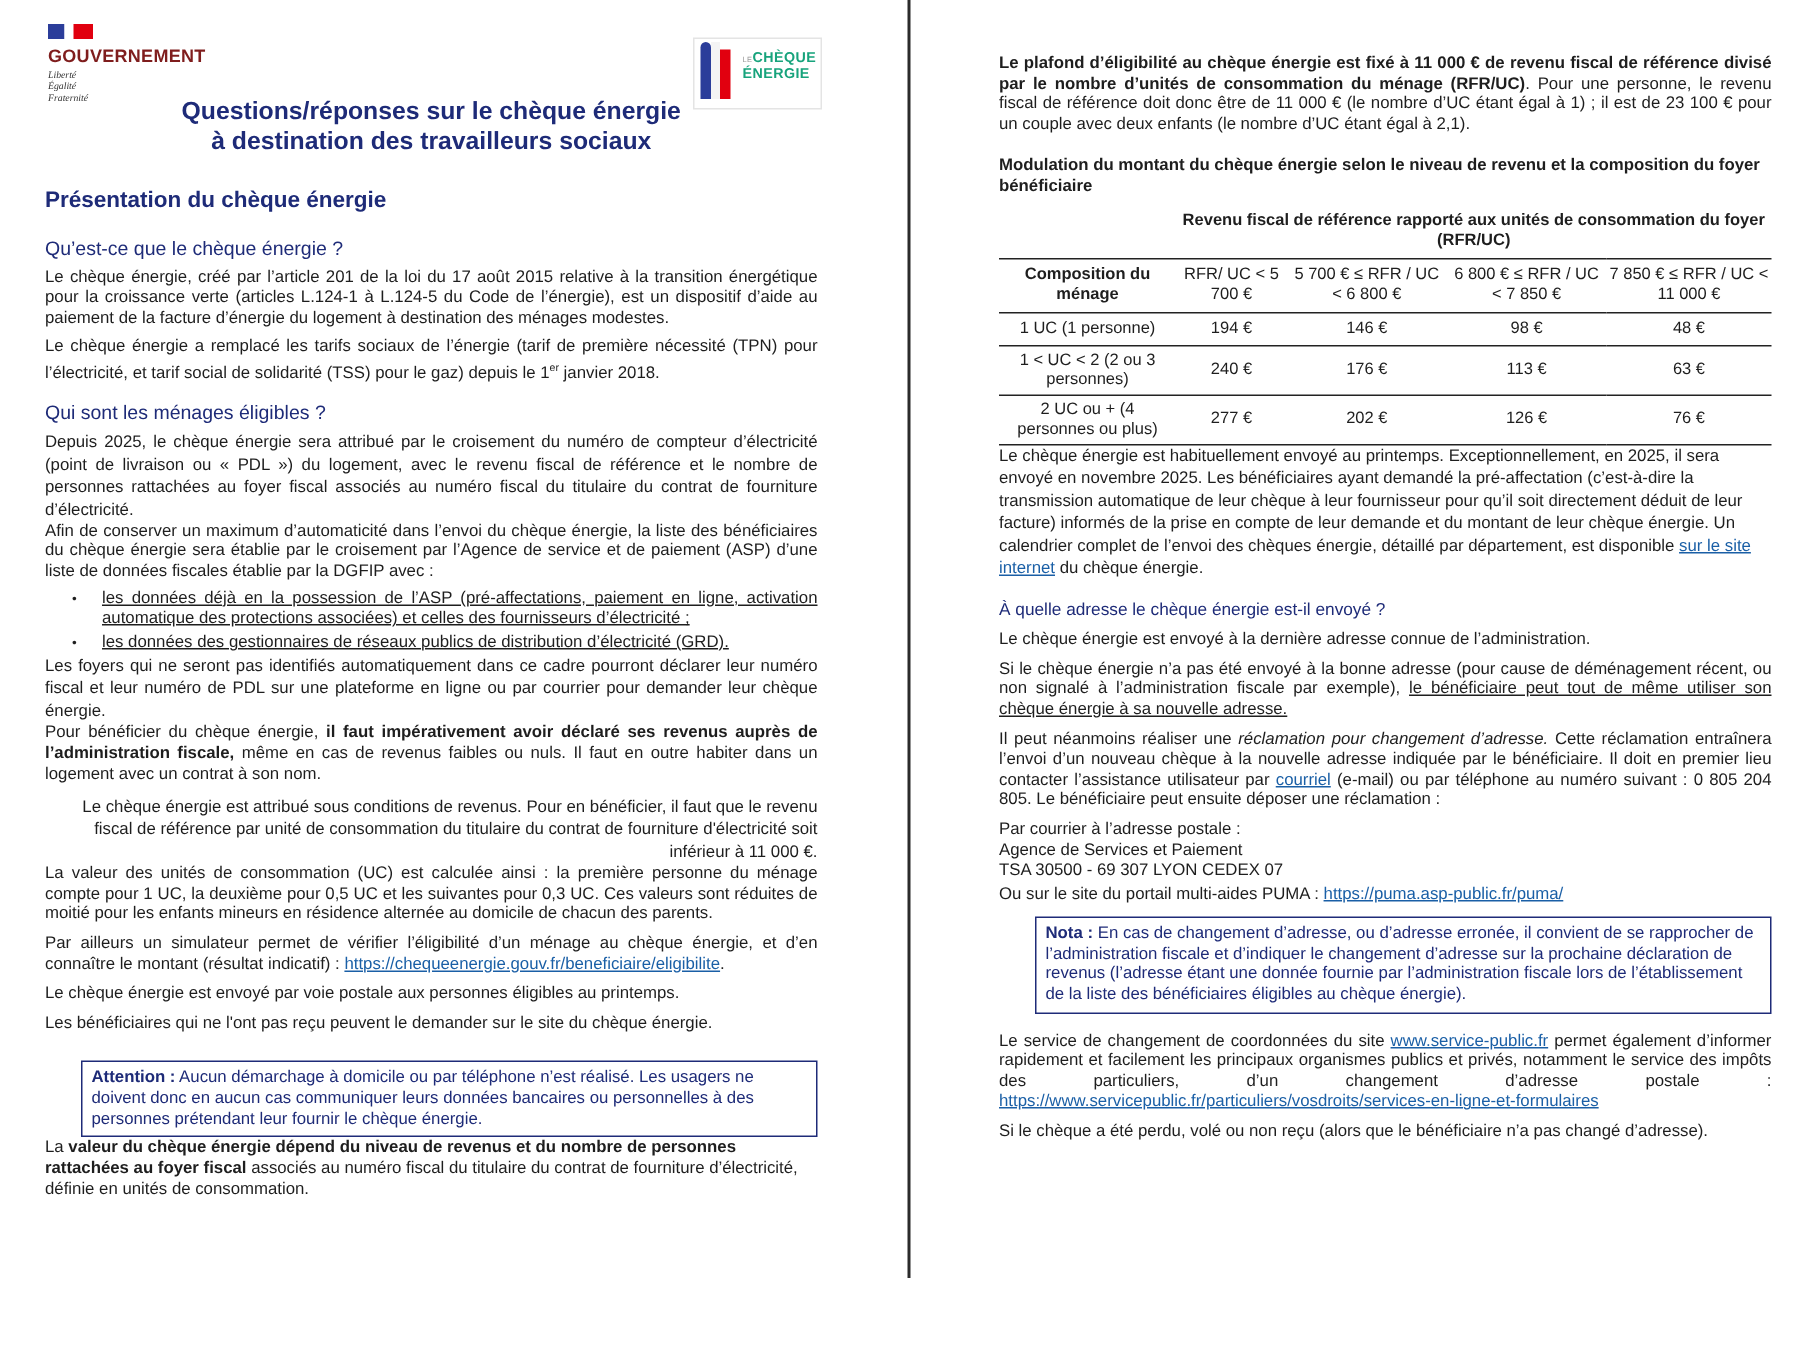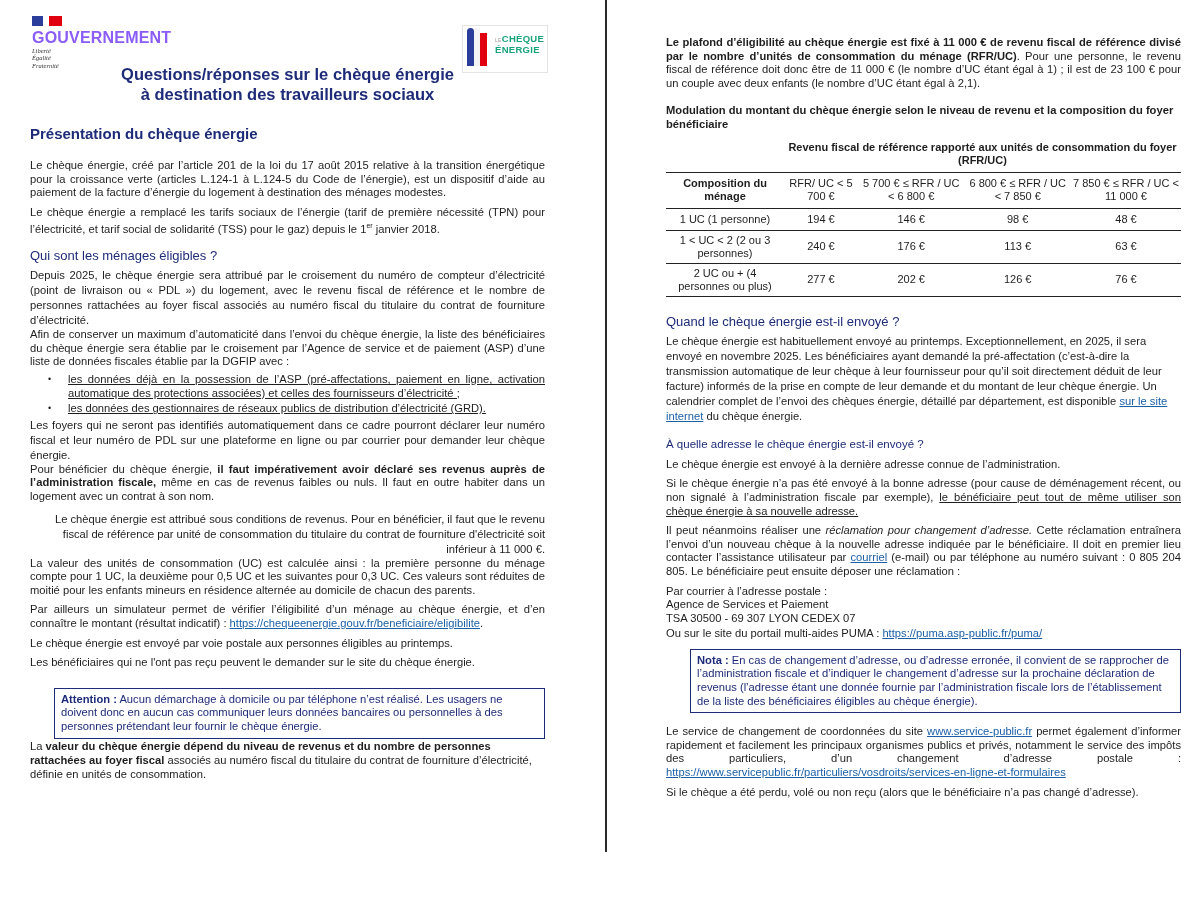--- a/index.html
+++ b/index.html
@@ -8,21 +8,21 @@
   .page { position: absolute; top: 0; }
   .left { left: 30px; width: 515px; }
   .right { left: 666px; width: 515px; }
   .divider { position: absolute; left: 605px; top: 0; width: 2px; height: 852px; background: #2b2b2b; }
 
   .gov-logo { position: absolute; left: 32px; top: 16px; }
   .flag { display: flex; width: 30px; height: 10px; }
   .flag .b { width: 11px; height: 10px; background: #2b3d9a; }
   .flag .w { width: 6px; height: 10px; background: #fff; }
   .flag .r { width: 13px; height: 10px; background: #e1000f; }
-  .gov-name { font-weight: bold; font-size: 16px; letter-spacing: 0.2px; color: #8b5cf6; margin-top: 5px; }
+  .gov-name { font-weight: bold; font-size: 12px; letter-spacing: 0.2px; color: #7f1d1d; margin-top: 5px; }
   .motto { font-family: "Liberation Serif", serif; font-style: italic; font-size: 6.5px; line-height: 7.5px; color: #333; margin-top: 2px; }
 
   .ce-logo { position: absolute; left: 462px; top: 25px; width: 86px; height: 48px; border: 1px solid #e4e4e4; background: #fff; }
   .ce-logo .bar1 { position: absolute; left: 4px; top: 2px; width: 7px; height: 38px; background: #2b3d9a; border-radius: 4px 4px 0 0; }
   .ce-logo .bar2 { position: absolute; left: 11px; top: 2px; width: 6px; height: 38px; background: #f4f4f4; }
   .ce-logo .bar3 { position: absolute; left: 17px; top: 7px; width: 7px; height: 33px; background: #e1000f; }
   .ce-logo .txt { position: absolute; left: 32px; top: 8px; font-weight: bold; font-size: 9.5px; line-height: 10px; color: #17a37c; letter-spacing: 0.3px; }
   .ce-logo .txt small { font-size: 5px; color: #999; font-weight: normal; }
 
   .doc-title { position: absolute; left: 100px; top: 64px; width: 375px; text-align: center; color: #1e2b78; font-weight: bold; font-size: 16.5px; line-height: 20px; }
@@ -77,20 +77,21 @@
 </div>
 
 <div class="doc-title">
   <div>Questions/réponses sur le chèque énergie</div>
   <div>à destination des travailleurs sociaux</div>
 </div>
 
 <h2 class="section" style="left:30px; top:127px;">Présentation du chèque énergie</h2>
 
 <div class="page left" style="top:159px;">
+  <h3 class="q">Qu’est-ce que le chèque énergie ?</h3>
   <p>Le chèque énergie, créé par l’article 201 de la loi du 17 août 2015 relative à la transition énergétique pour la croissance verte (articles L.124-1 à L.124-5 du Code de l’énergie), est un dispositif d’aide au paiement de la facture d’énergie du logement à destination des ménages modestes.</p>
   <p><span>Le chèque énergie a remplacé les tarifs sociaux de l’énergie (tarif de première nécessité (TPN) pour l’électricité, et tarif social de solidarité (TSS) pour le gaz) depuis le 1</span><sup>er</sup><span> janvier 2018.</span></p>
 
   <h3 class="q" style="margin-top:12px;">Qui sont les ménages éligibles ?</h3>
   <p class="tight" style="line-height:15px;">Depuis 2025, le chèque énergie sera attribué par le croisement du numéro de compteur d’électricité (point de livraison ou « PDL ») du logement, avec le revenu fiscal de référence et le nombre de personnes rattachées au foyer fiscal associés au numéro fiscal du titulaire du contrat de fourniture d’électricité.</p>
   <p class="tight">Afin de conserver un maximum d’automaticité dans l’envoi du chèque énergie, la liste des bénéficiaires du chèque énergie sera établie par le croisement par l’Agence de service et de paiement (ASP) d’une liste de données fiscales établie par la DGFIP avec :</p>
   <ul class="bullets">
     <li>les données déjà en la possession de l’ASP (pré-affectations, paiement en ligne, activation automatique des protections associées) et celles des fournisseurs d’électricité ;</li>
     <li>les données des gestionnaires de réseaux publics de distribution d’électricité (GRD).</li>
   </ul>
@@ -146,21 +147,20 @@
     <tr class="dbl">
       <td>2 UC ou + (4 personnes ou plus)</td>
       <td>277 €</td>
       <td>202 €</td>
       <td>126 €</td>
       <td>76 €</td>
     </tr>
   </tbody>
     </table>
 
-  <h3 class="q" style="margin-top:18px;">Quand le chèque énergie est-il envoyé ?</h3>
   <p style="text-align:left; line-height:15px;"><span>Le chèque énergie est habituellement envoyé au printemps. Exceptionnellement, en 2025, il sera envoyé en novembre 2025. Les bénéficiaires ayant demandé la pré-affectation (c’est-à-dire la transmission automatique de leur chèque à leur fournisseur pour qu’il soit directement déduit de leur facture) informés de la prise en compte de leur demande et du montant de leur chèque énergie. Un calendrier complet de l’envoi des chèques énergie, détaillé par département, est disponible </span><a class="lnk">sur le site internet</a><span> du chèque énergie.</span></p>
 
   <h4 class="q2" style="margin-top:14px;">À quelle adresse le chèque énergie est-il envoyé ?</h4>
   <p>Le chèque énergie est envoyé à la dernière adresse connue de l’administration.</p>
   <p><span>Si le chèque énergie n’a pas été envoyé à la bonne adresse (pour cause de déménagement récent, ou non signalé à l’administration fiscale par exemple), </span><span class="u">le bénéficiaire peut tout de même utiliser son chèque énergie à sa nouvelle adresse.</span></p>
   <p><span>Il peut néanmoins réaliser une </span><i>réclamation pour changement d’adresse.</i><span> Cette réclamation entraînera l’envoi d’un nouveau chèque à la nouvelle adresse indiquée par le bénéficiaire. Il doit en premier lieu contacter l’assistance utilisateur par </span><a class="lnk">courriel</a><span> (e-mail) ou par téléphone au numéro suivant : 0 805 204 805. Le bénéficiaire peut ensuite déposer une réclamation :</span></p>
   <p class="tight" style="text-align:left;">
     <span>Par courrier à l’adresse postale :</span><br>
     <span>Agence de Services et Paiement</span><br>
     <span>TSA 30500 - 69 307 LYON CEDEX 07</span>

